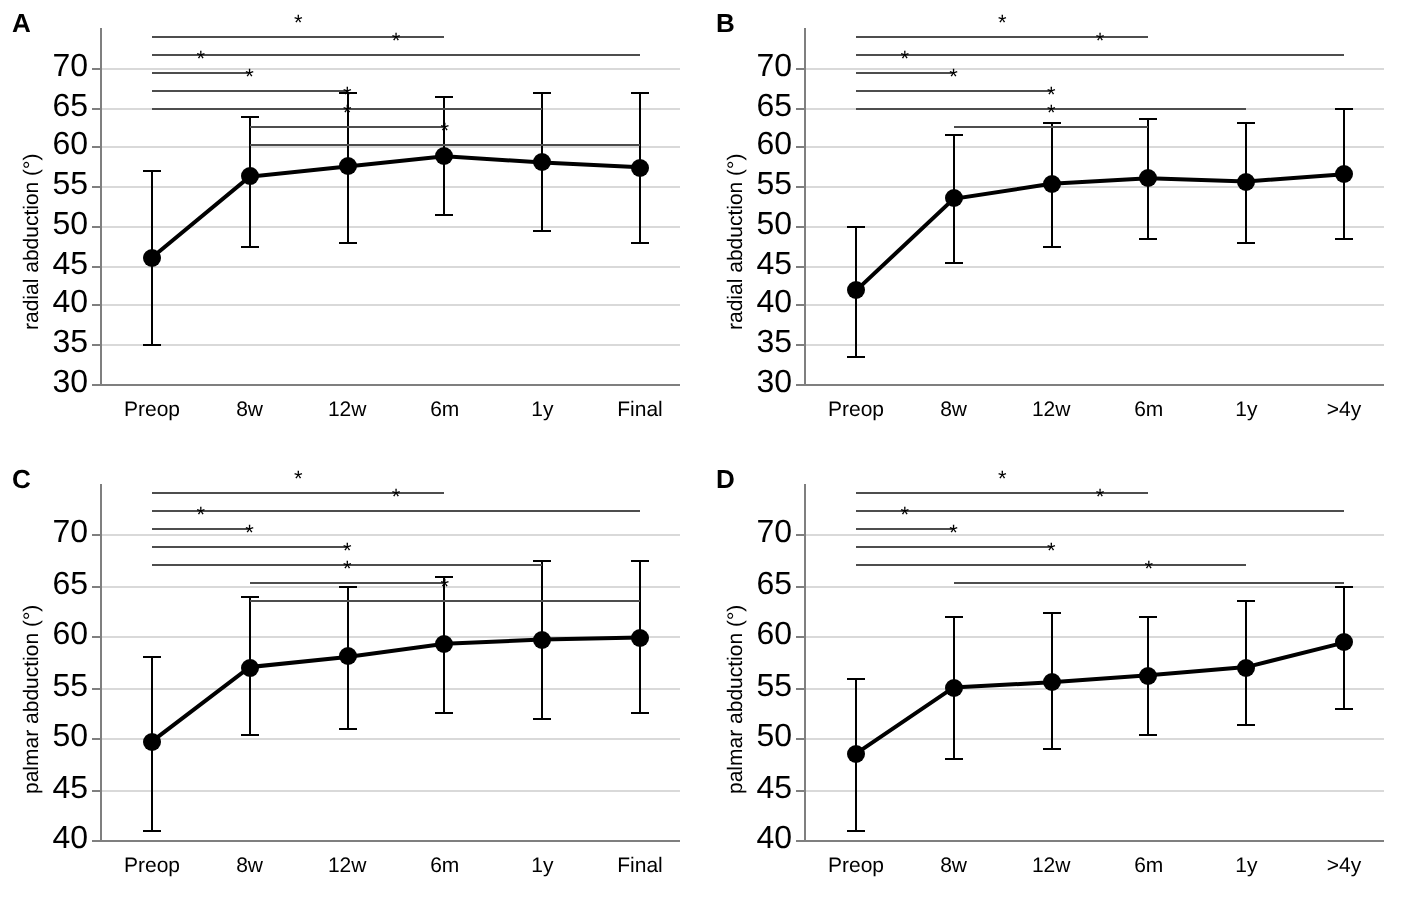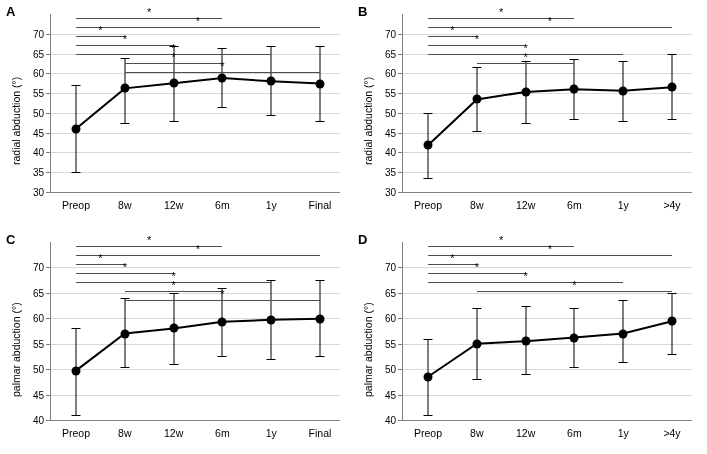--- a/index.html
+++ b/index.html
@@ -22,21 +22,21 @@
     position:absolute;
     font-size:10.5px;
     writing-mode:vertical-rl;
     transform:rotate(180deg);
     text-align:center;
     white-space:nowrap;
   }
   .gridline{position:absolute;height:1px;background:#d9d9d9;left:0;}
   .ytick{
     position:absolute;
-    font-size:10px;
+    font-size:16px;
     text-align:left;
     right:0;
     transform:translateY(-50%);
     white-space:nowrap;
   }
   .xtick{
     position:absolute;
     font-size:10.5px;
     text-align:center;
     transform:translateX(-50%);

